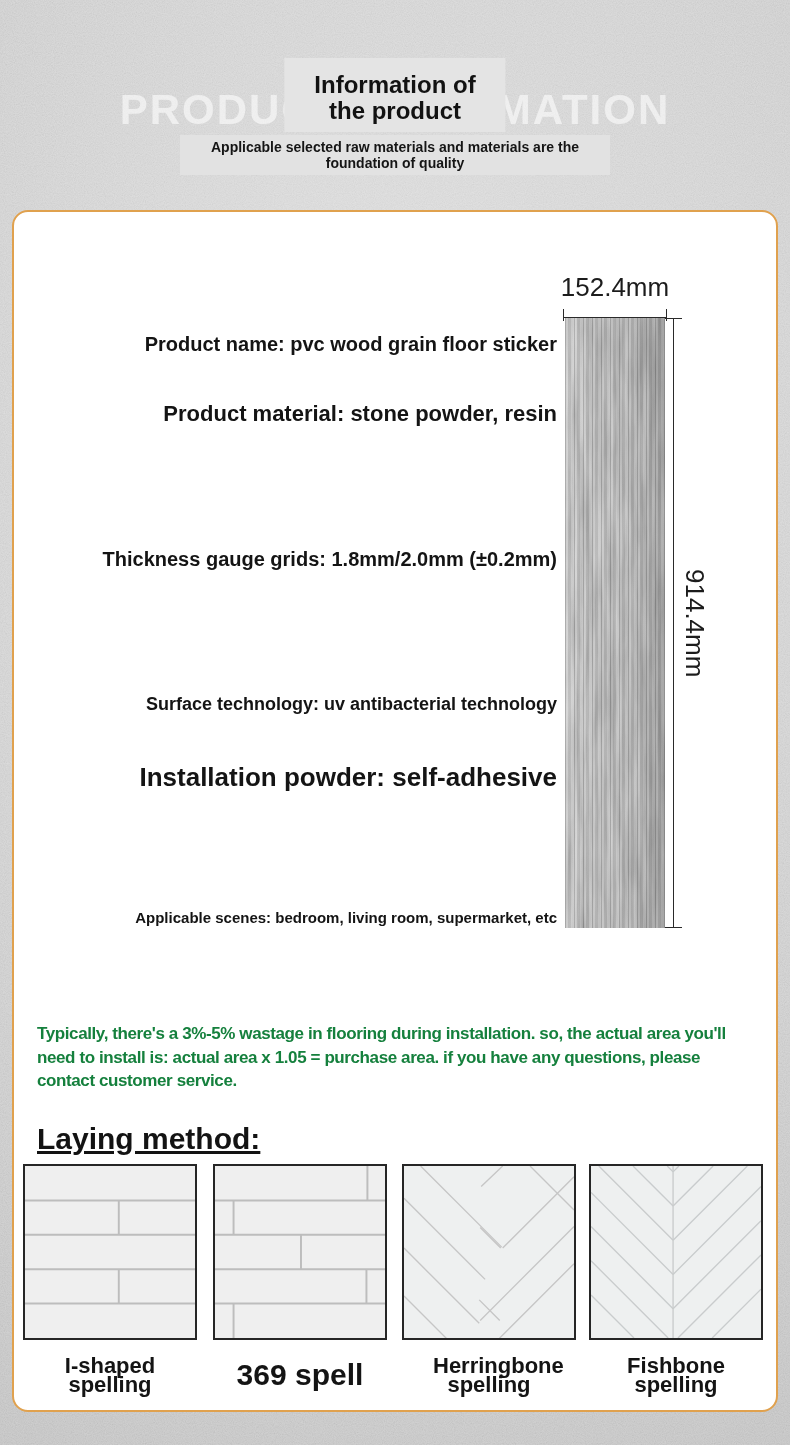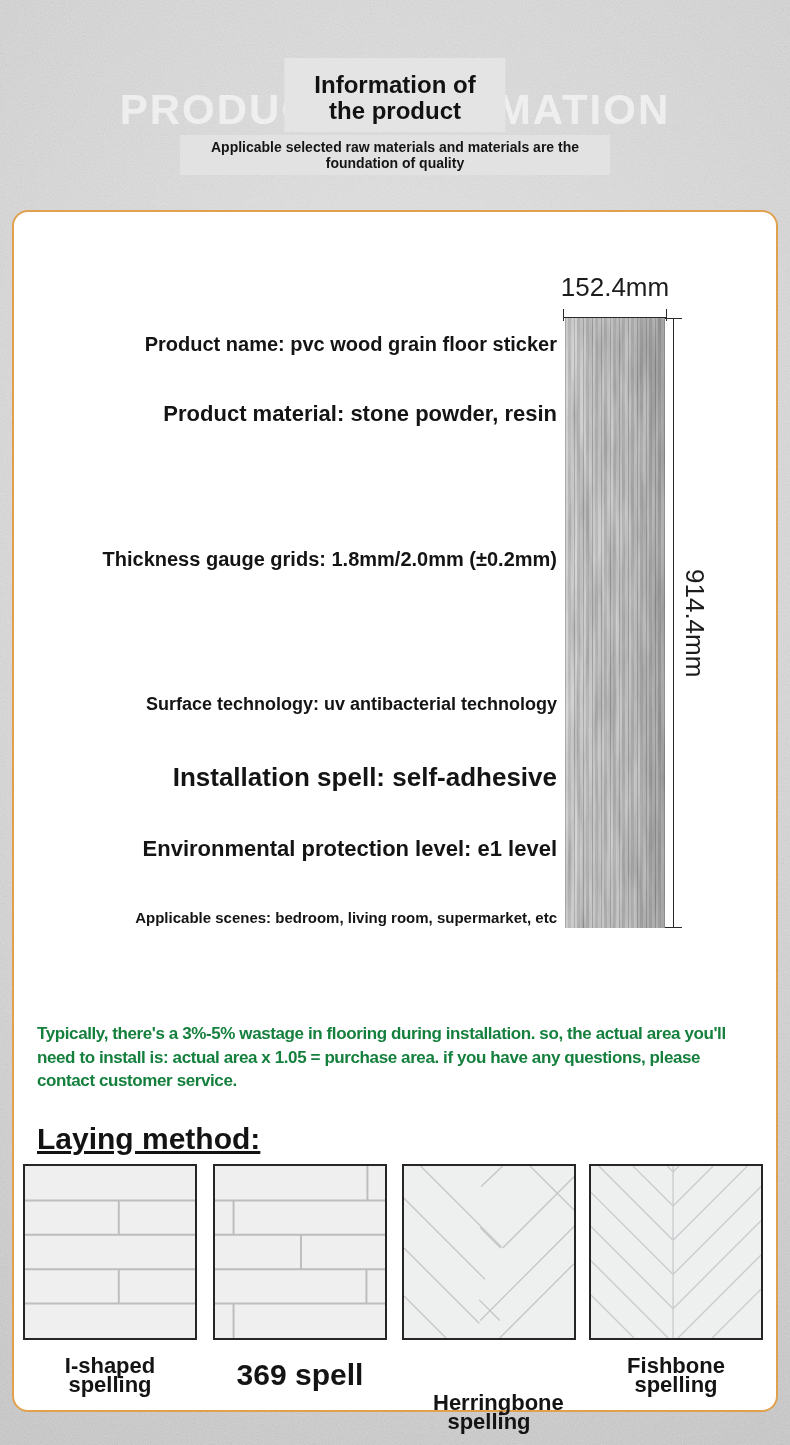--- a/index.html
+++ b/index.html
@@ -86,21 +86,21 @@
   }
   .pattern-box svg{ display:block; width:100%; height:100%; }
   .pb1{ left:9px; }  .pb2{ left:199px; }
   .pb3{ left:388px; background:#eef0f0; } .pb4{ left:575px; background:#eef0f0; }
 
   .m-label{
     position:absolute; top:1144px; width:174px; text-align:center;
     font-weight:700; font-size:22px; line-height:19px; color:#141414;
   }
   .m-label .wrap{ display:inline-block; max-width:112px; }
-  .ml1{ left:9px; } .ml3{ left:388px;margin-top:37px; } .ml4{ left:575px; }
+  .ml1{ left:9px; } .ml3{ left:388px; } .ml4{ left:575px; }
   .ml2{ left:199px; top:1148px; font-size:30px; line-height:30px; }
   .ml2 .wrap{ max-width:none; }
 </style>
 </head>
 <body>
 
 <svg width="0" height="0" style="position:absolute" aria-hidden="true">
   <defs>
     <filter id="paper" x="0%" y="0%" width="100%" height="100%">
       <feTurbulence type="fractalNoise" baseFrequency="0.9" numOctaves="2" seed="4"></feTurbulence>
@@ -133,22 +133,21 @@
   <div class="title-line">the product</div>
 </div>
 <div class="subtitle-box">Applicable selected raw materials and materials are the foundation of quality</div>
 
 <div class="card">
 
   <div class="spec spec1">Product name: pvc wood grain floor sticker</div>
   <div class="spec spec2">Product material: stone powder, resin</div>
   <div class="spec spec4">Thickness gauge grids: 1.8mm/2.0mm (±0.2mm)</div>
   <div class="spec spec6">Surface technology: uv antibacterial technology</div>
-  <div class="spec spec7">Installation spell: self-adhesive</div>
-  <div class="spec spec8">Environmental protection level: e1 level</div>
+  <div class="spec spec7">Installation powder: self-adhesive</div>
   <div class="spec spec9">Applicable scenes: bedroom, living room, supermarket, etc</div>
 
   <div class="plank-w-label">152.4mm</div>
   <svg class="dim-h" width="104" height="15">
     <g stroke="#2a2a2a" stroke-width="1">
       <line x1="0.5" y1="3" x2="0.5" y2="15"></line>
       <line x1="103.5" y1="3" x2="103.5" y2="15"></line>
       <line x1="0" y1="11.5" x2="104" y2="11.5"></line>
     </g>
   </svg>

